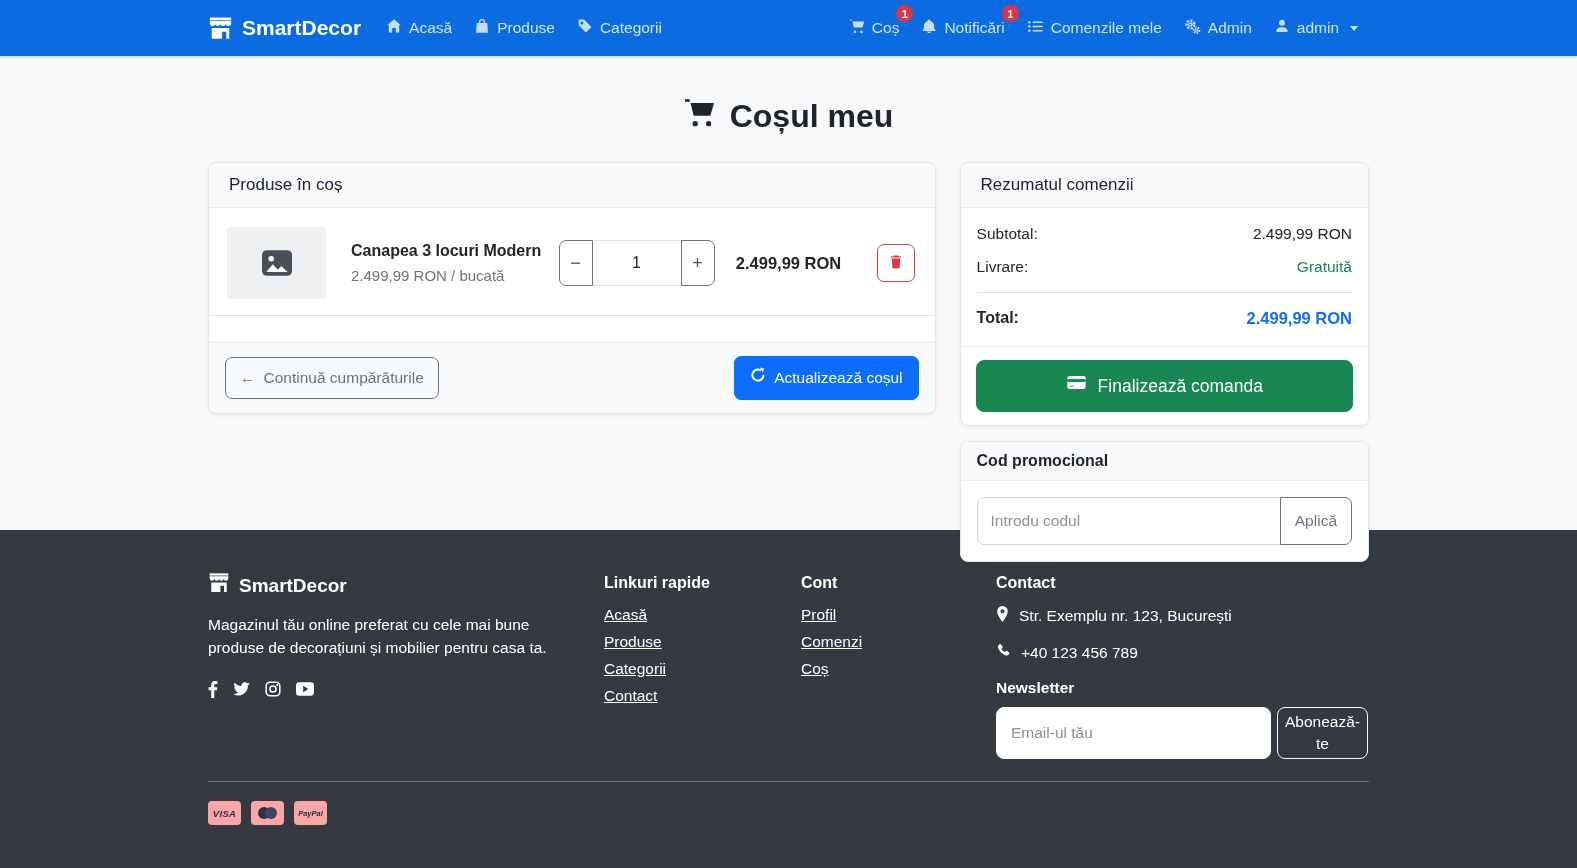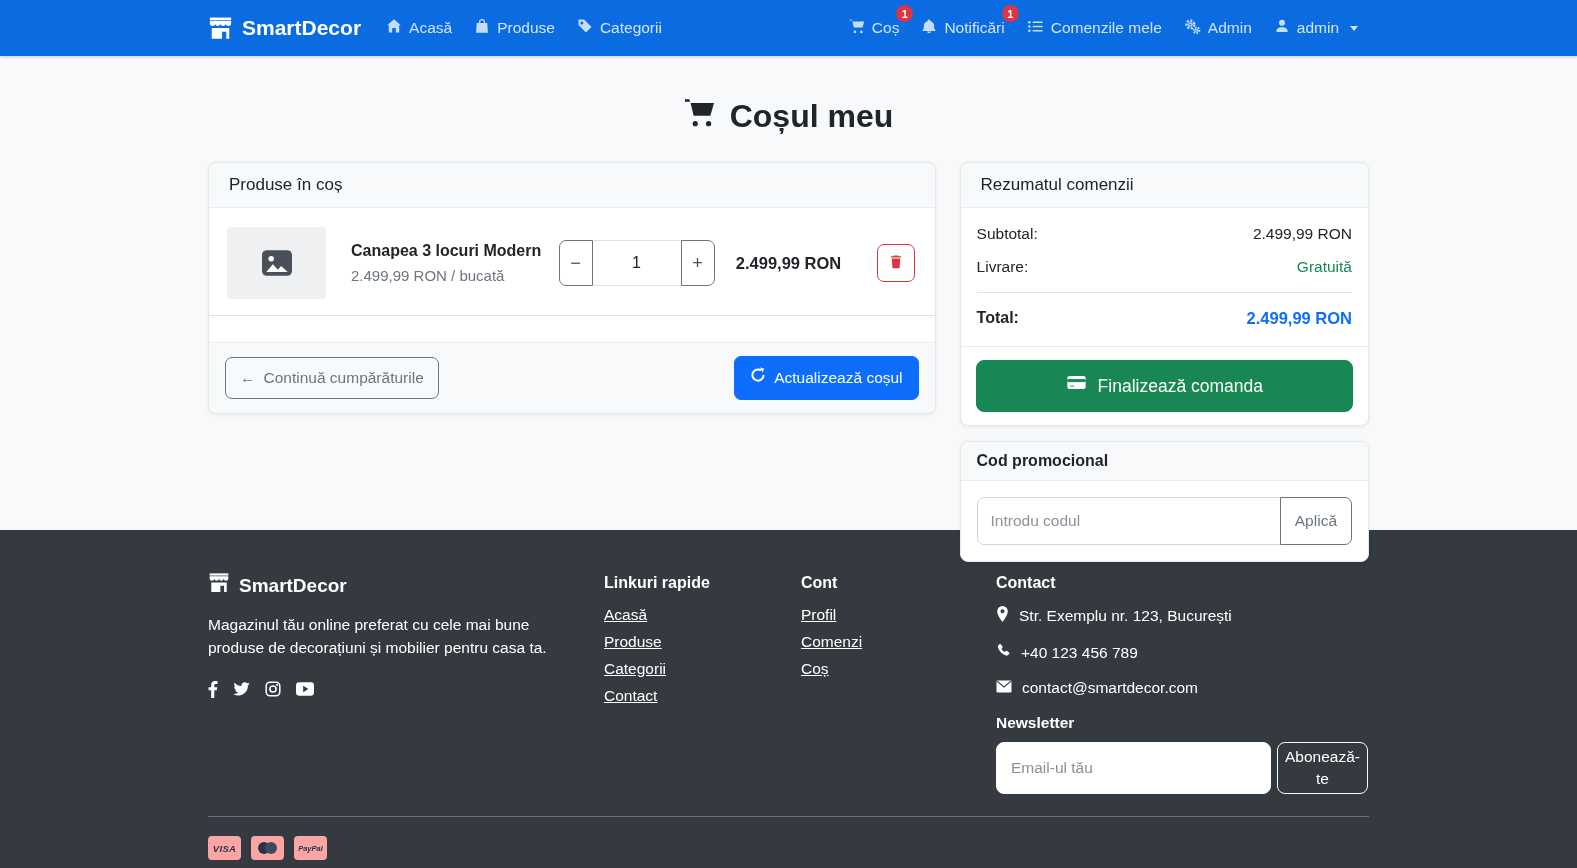--- a/index.html
+++ b/index.html
@@ -357,27 +357,20 @@
                 <path fill-rule="evenodd" d="M6 0a5.3 5.3 0 0 1 5.3 5.3C11.3 9.4 6 16 6 16S.7 9.4.7 5.3A5.3 5.3 0 0 1 6 0zm0 3.3a2 2 0 1 0 0 4 2 2 0 0 0 0-4z"></path>
               </svg></span>
           <span>Str. Exemplu nr. 123, București</span>
         </div>
         <div class="c-row">
           <span><svg width="15" height="15" viewBox="0 0 16 16" fill="#fff">
                 <path d="M3.7 1.4c.4-.4 1.1-.4 1.5.1l1.7 2.1c.3.4.3 1-.1 1.4l-1 1c.6 1.2 2.4 3 3.6 3.6l1-1c.4-.4 1-.4 1.4-.1l2.1 1.7c.5.4.5 1.1.1 1.5l-1.2 1.2c-.5.5-1.3.7-2 .5C6.6 12.1 3.3 8.8 2 4.6c-.2-.7 0-1.5.5-2z"></path>
               </svg></span>
           <span>+40 123 456 789</span>
         </div>
-        <div class="c-row">
-          <span><svg width="16" height="13" viewBox="0 0 16 13">
-                <rect x="0.5" y="0.5" width="15" height="12" rx="1.2" fill="#fff"></rect>
-                <path d="M1 1.2 8 7l7-5.8" stroke="#343a40" stroke-width="1.1" fill="none"></path>
-              </svg></span>
-          <span>contact@smartdecor.com</span>
-        </div>
         <div class="nl-title">Newsletter</div>
         <div class="nl-row">
           <input class="nl-input" placeholder="Email-ul tău" style="">
           <button class="btn btn-outline-light">Abonează-te</button>
         </div>
       </div>
     </div>
 
     <hr class="f-divider">
     <div class="f-bottom">

